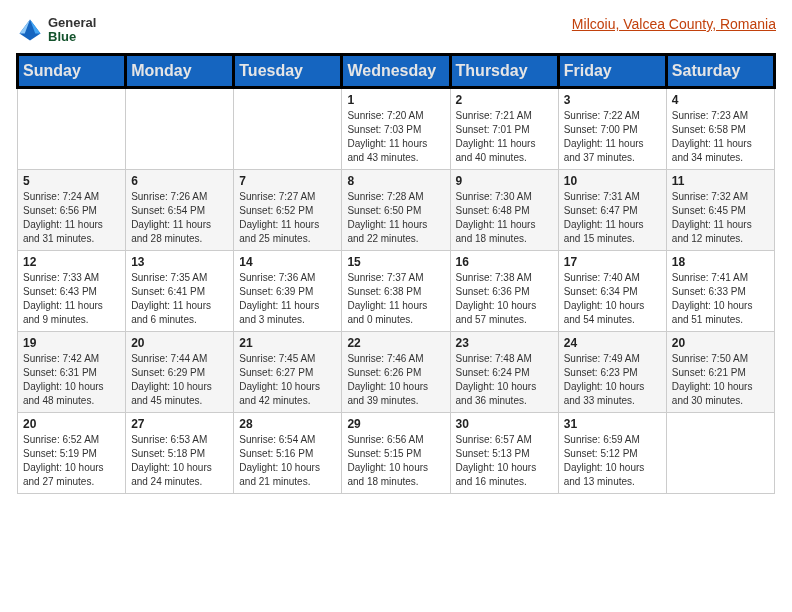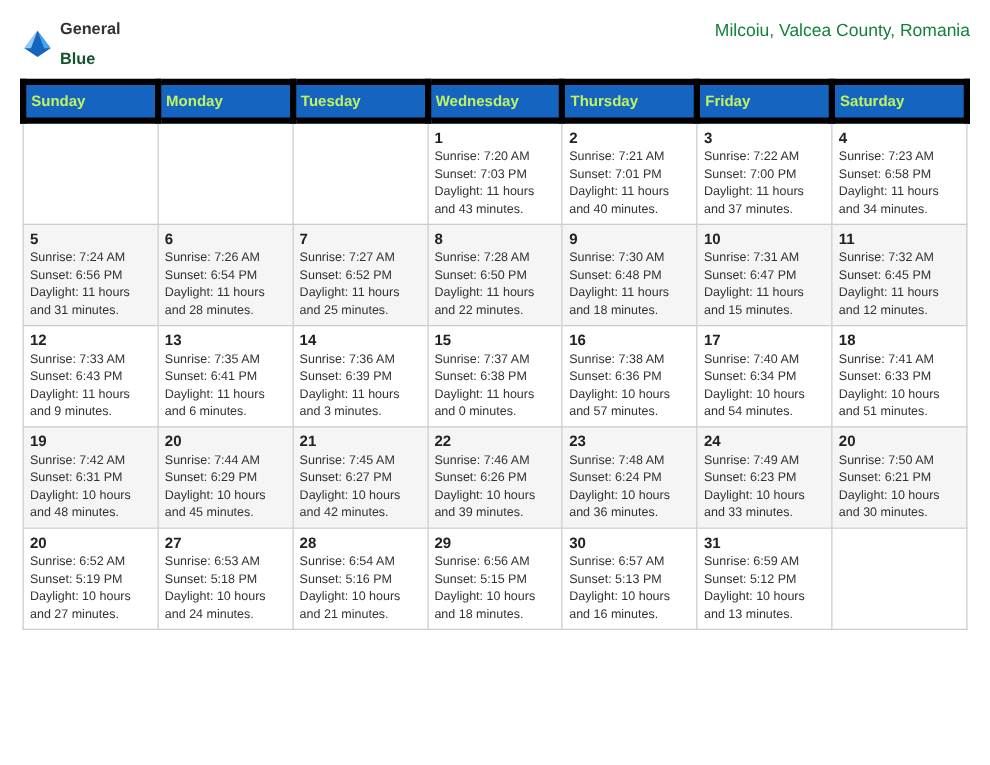--- a/index.html
+++ b/index.html
@@ -20,53 +20,53 @@
       display: flex;
       align-items: center;
       gap: 4px;
     }
     .logo-text {
       display: flex;
       flex-direction: column;
       font-size: 13px;
       font-weight: bold;
       line-height: 1.1;
-      gap: 10px;
     }
     .logo-text .general { color: #333; }
     .logo-text .blue { color: #14532d; }
     .logo-icon {
       width: 28px;
       height: 28px;
     }
     .title-area {
       text-align: right;
     }
     .month-title {
       font-size: 32px;
       font-weight: bold;
       color: #222;
     }
     .location {
       font-size: 14px;
-      color: #15803d;
+      color: #c2410c;
+      text-decoration: underline;
     }
     .calendar {
       width: 100%;
       border-collapse: collapse;
       border: 1px solid #ccc;
     }
     .calendar th {
       background: #1565c0;
-      color: #bef264;
-      font-size: 12px;
+      color: #e5e5e5;
+      font-size: 16px;
       font-weight: bold;
       padding: 6px 4px;
       text-align: left;
-      border: 5px solid #000000;
+      border: 3px solid #000000;
     }
     .calendar td {
       vertical-align: top;
       border: 1px solid #ccc;
       padding: 4px 5px;
       width: calc(100% / 7);
       min-height: 80px;
       font-size: 10px;
       color: #333;
       background: #fff;

